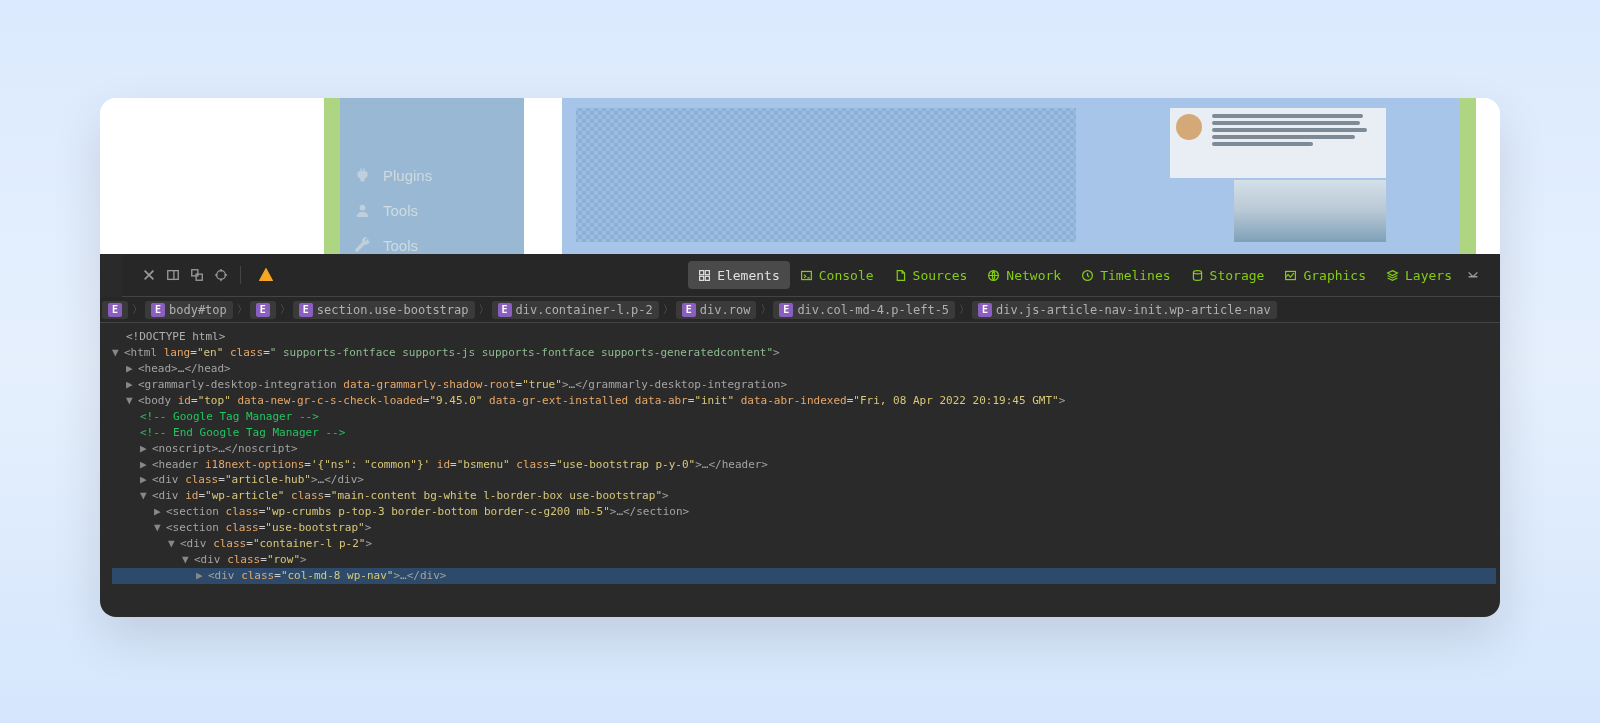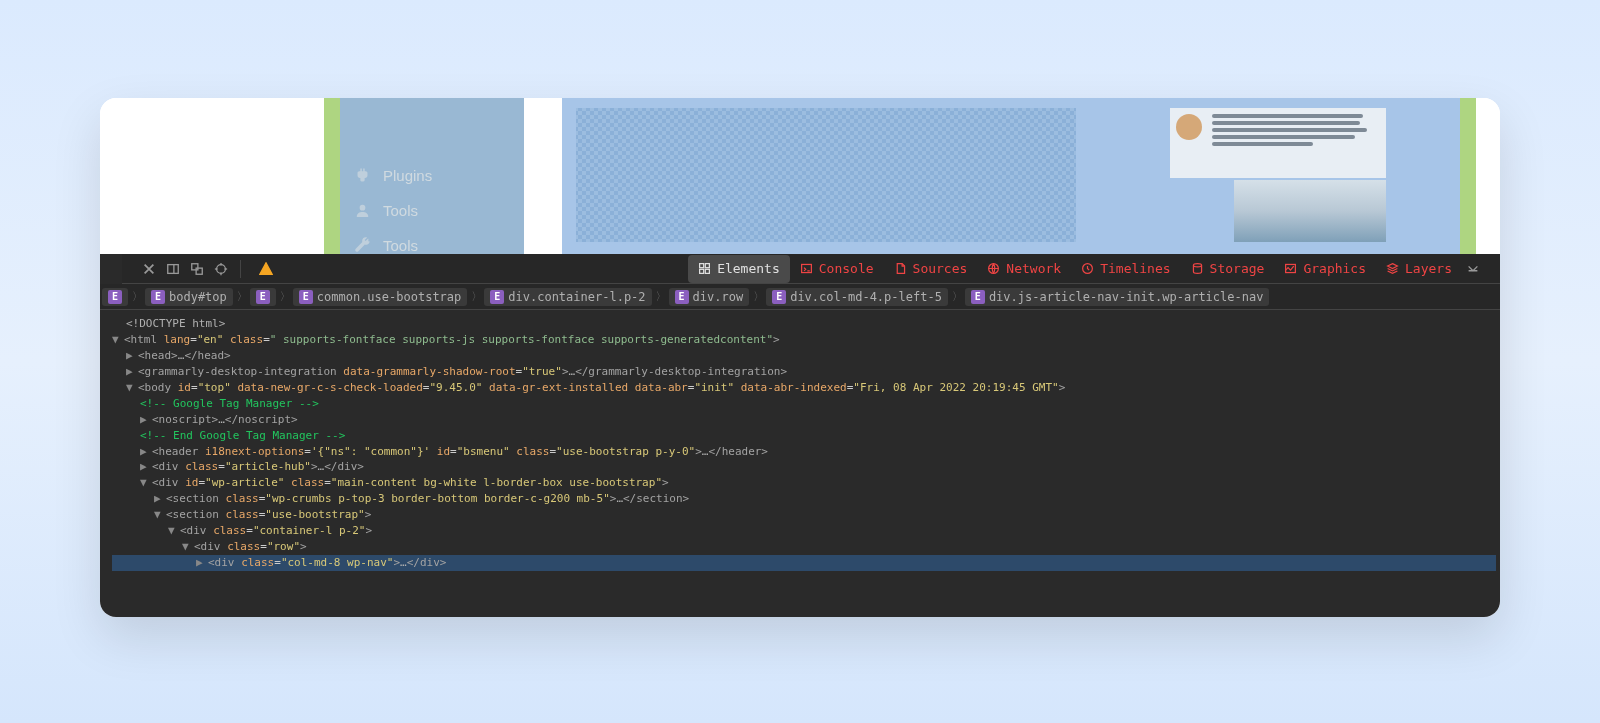--- a/index.html
+++ b/index.html
@@ -18,27 +18,27 @@
   .tinytxt{flex:1;display:flex;flex-direction:column;gap:3px;}
   .tinytxt span{display:block;height:4px;background:#7e8a96;border-radius:2px;}
   .tinytxt span:nth-child(1){width:90%;}
   .tinytxt span:nth-child(2){width:88%;}
   .tinytxt span:nth-child(3){width:92%;}
   .tinytxt span:nth-child(4){width:85%;}
   .tinytxt span:nth-child(5){width:60%;}
   .sea{position:absolute;right:74px;top:82px;width:152px;height:62px;background:linear-gradient(180deg,#d5e0e8 0%,#b8c8d5 50%,#7fa0b8 100%);}
   
   .devtools{height:363px;background:#2a2a2a;color:#ccc;font-family:Menlo,Monaco,monospace;font-size:13px;}
-  .dt-toolbar{height:30px;background:#272727;border-bottom:1px solid #444;display:flex;align-items:center;padding:0 16px;gap:2px;margin-left:22px;}
+  .dt-toolbar{height:43px;background:#272727;border-bottom:1px solid #444;display:flex;align-items:center;padding:0 16px;gap:2px;margin-left:22px;}
   .tb-icon{width:22px;height:22px;display:flex;align-items:center;justify-content:center;color:#999;cursor:pointer;}
   .tb-icon svg{width:14px;height:14px;}
   .warn{color:#f5a623;margin-left:6px;}
   .spacer{flex:1;}
   .dt-tabs{display:flex;align-items:center;gap:0;}
-  .dt-tab{height:28px;display:flex;align-items:center;gap:6px;padding:0 10px;color:#ef4444;cursor:pointer;border-radius:4px;}
+  .dt-tab{height:28px;display:flex;align-items:center;gap:6px;padding:0 10px;color:#84cc16;cursor:pointer;border-radius:4px;}
   .dt-tab.active{background:#4a4a4a;color:#e0e0e0;}
   .dt-tab svg{width:13px;height:13px;}
   .breadcrumb{height:26px;background:#272727;border-bottom:1px solid #444;display:flex;align-items:center;padding-left:2px;overflow:hidden;}
   .crumb{display:flex;align-items:center;gap:4px;padding:2px 6px;background:#3a3a3a;border-radius:3px;margin-right:2px;font-size:12px;color:#b0b0b0;white-space:nowrap;cursor:pointer;}
   .crumb .e-badge{background:#8b5fbf;color:#fff;width:14px;height:14px;border-radius:2px;display:inline-flex;align-items:center;justify-content:center;font-size:10px;font-weight:600;}
   .crumb-sep{color:#666;margin:0 2px;font-size:11px;}
   .dom{padding:6px 4px 6px 12px;line-height:1.45;font-size:11px;overflow:hidden;}
   .dom .ln{white-space:pre;}
   .dom .arrow{color:#888;display:inline-block;width:12px;}
   .dom .tag{color:#a3a3a3;}
@@ -206,21 +206,21 @@
           <span class="e-badge">E</span>
           <span>body#top</span>
         </div>
         <span class="crumb-sep">〉</span>
       <div class="crumb">
           <span class="e-badge">E</span>
         </div>
         <span class="crumb-sep">〉</span>
       <div class="crumb">
           <span class="e-badge">E</span>
-          <span>common.use-bootstrap</span>
+          <span>section.use-bootstrap</span>
         </div>
         <span class="crumb-sep">〉</span>
       <div class="crumb">
           <span class="e-badge">E</span>
           <span>div.container-l.p-2</span>
         </div>
         <span class="crumb-sep">〉</span>
       <div class="crumb">
           <span class="e-badge">E</span>
           <span>div.row</span>
@@ -237,22 +237,22 @@
         </div>
     </div>
 
     <div class="dom">
 <div class="ln"><span class="i i1"></span><span class="txt">&lt;!DOCTYPE html&gt;</span></div>
 <div class="ln"><span class="arrow">▼</span><span class="tag">&lt;html</span> <span class="attr">lang</span>=<span class="val">"<span>en</span>"</span> <span class="attr">class</span>=<span class="valgreen">"<span> supports-fontface supports-js supports-fontface supports-generatedcontent</span>"</span><span class="tag">&gt;</span></div>
 <div class="ln"><span class="i i1"></span><span class="arrow">▶</span><span class="tag">&lt;head&gt;</span><span class="txt">…</span><span class="tag">&lt;/head&gt;</span></div>
 <div class="ln"><span class="i i1"></span><span class="arrow">▶</span><span class="tag">&lt;grammarly-desktop-integration</span> <span class="attr">data-grammarly-shadow-root</span>=<span class="val">"<span>true</span>"</span><span class="tag">&gt;</span><span class="txt">…</span><span class="tag">&lt;/grammarly-desktop-integration&gt;</span></div>
 <div class="ln"><span class="i i1"></span><span class="arrow">▼</span><span class="tag">&lt;body</span> <span class="attr">id</span>=<span class="val">"<span>top</span>"</span> <span class="attr">data-new-gr-c-s-check-loaded</span>=<span class="val">"<span>9.45.0</span>"</span> <span class="attr">data-gr-ext-installed</span> <span class="attr">data-abr</span>=<span class="val">"<span>init</span>"</span> <span class="attr">data-abr-indexed</span>=<span class="val">"<span>Fri, 08 Apr 2022 20:19:45 GMT</span>"</span><span class="tag">&gt;</span></div>
 <div class="ln"><span class="i i2"></span><span class="cmt">&lt;!--<span> Google Tag Manager </span>--&gt;</span></div>
+<div class="ln"><span class="i i2"></span><span class="cmt">&lt;!--<span> End Google Tag Manager </span>--&gt;</span></div>
 <div class="ln"><span class="i i2"></span><span class="arrow">▶</span><span class="tag">&lt;noscript&gt;</span><span class="txt">…</span><span class="tag">&lt;/noscript&gt;</span></div>
-<div class="ln"><span class="i i2"></span><span class="cmt">&lt;!--<span> End Google Tag Manager </span>--&gt;</span></div>
 <div class="ln"><span class="i i2"></span><span class="arrow">▶</span><span class="tag">&lt;header</span> <span class="attr">i18next-options</span>=<span class="val">'<span>{"ns": "common"}</span>'</span> <span class="attr">id</span>=<span class="val">"<span>bsmenu</span>"</span> <span class="attr">class</span>=<span class="val">"<span>use-bootstrap p-y-0</span>"</span><span class="tag">&gt;</span><span class="txt">…</span><span class="tag">&lt;/header&gt;</span></div>
 <div class="ln"><span class="i i2"></span><span class="arrow">▶</span><span class="tag">&lt;div</span> <span class="attr">class</span>=<span class="val">"<span>article-hub</span>"</span><span class="tag">&gt;</span><span class="txt">…</span><span class="tag">&lt;/div&gt;</span></div>
 <div class="ln"><span class="i i2"></span><span class="arrow">▼</span><span class="tag">&lt;div</span> <span class="attr">id</span>=<span class="val">"<span>wp-article</span>"</span> <span class="attr">class</span>=<span class="val">"<span>main-content bg-white l-border-box use-bootstrap</span>"</span><span class="tag">&gt;</span></div>
 <div class="ln"><span class="i i3"></span><span class="arrow">▶</span><span class="tag">&lt;section</span> <span class="attr">class</span>=<span class="val">"<span>wp-crumbs p-top-3 border-bottom border-c-g200 mb-5</span>"</span><span class="tag">&gt;</span><span class="txt">…</span><span class="tag">&lt;/section&gt;</span></div>
 <div class="ln"><span class="i i3"></span><span class="arrow">▼</span><span class="tag">&lt;section</span> <span class="attr">class</span>=<span class="val">"<span>use-bootstrap</span>"</span><span class="tag">&gt;</span></div>
 <div class="ln"><span class="i i4"></span><span class="arrow">▼</span><span class="tag">&lt;div</span> <span class="attr">class</span>=<span class="val">"<span>container-l p-2</span>"</span><span class="tag">&gt;</span></div>
 <div class="ln"><span class="i i5"></span><span class="arrow">▼</span><span class="tag">&lt;div</span> <span class="attr">class</span>=<span class="val">"<span>row</span>"</span><span class="tag">&gt;</span></div>
 <div class="ln hl-blue"><span class="i i6"></span><span class="arrow">▶</span><span class="tag">&lt;div</span> <span class="attr">class</span>=<span class="val">"<span>col-md-8 wp-nav</span>"</span><span class="tag">&gt;</span><span class="txt">…</span><span class="tag">&lt;/div&gt;</span></div>
 
     </div>

